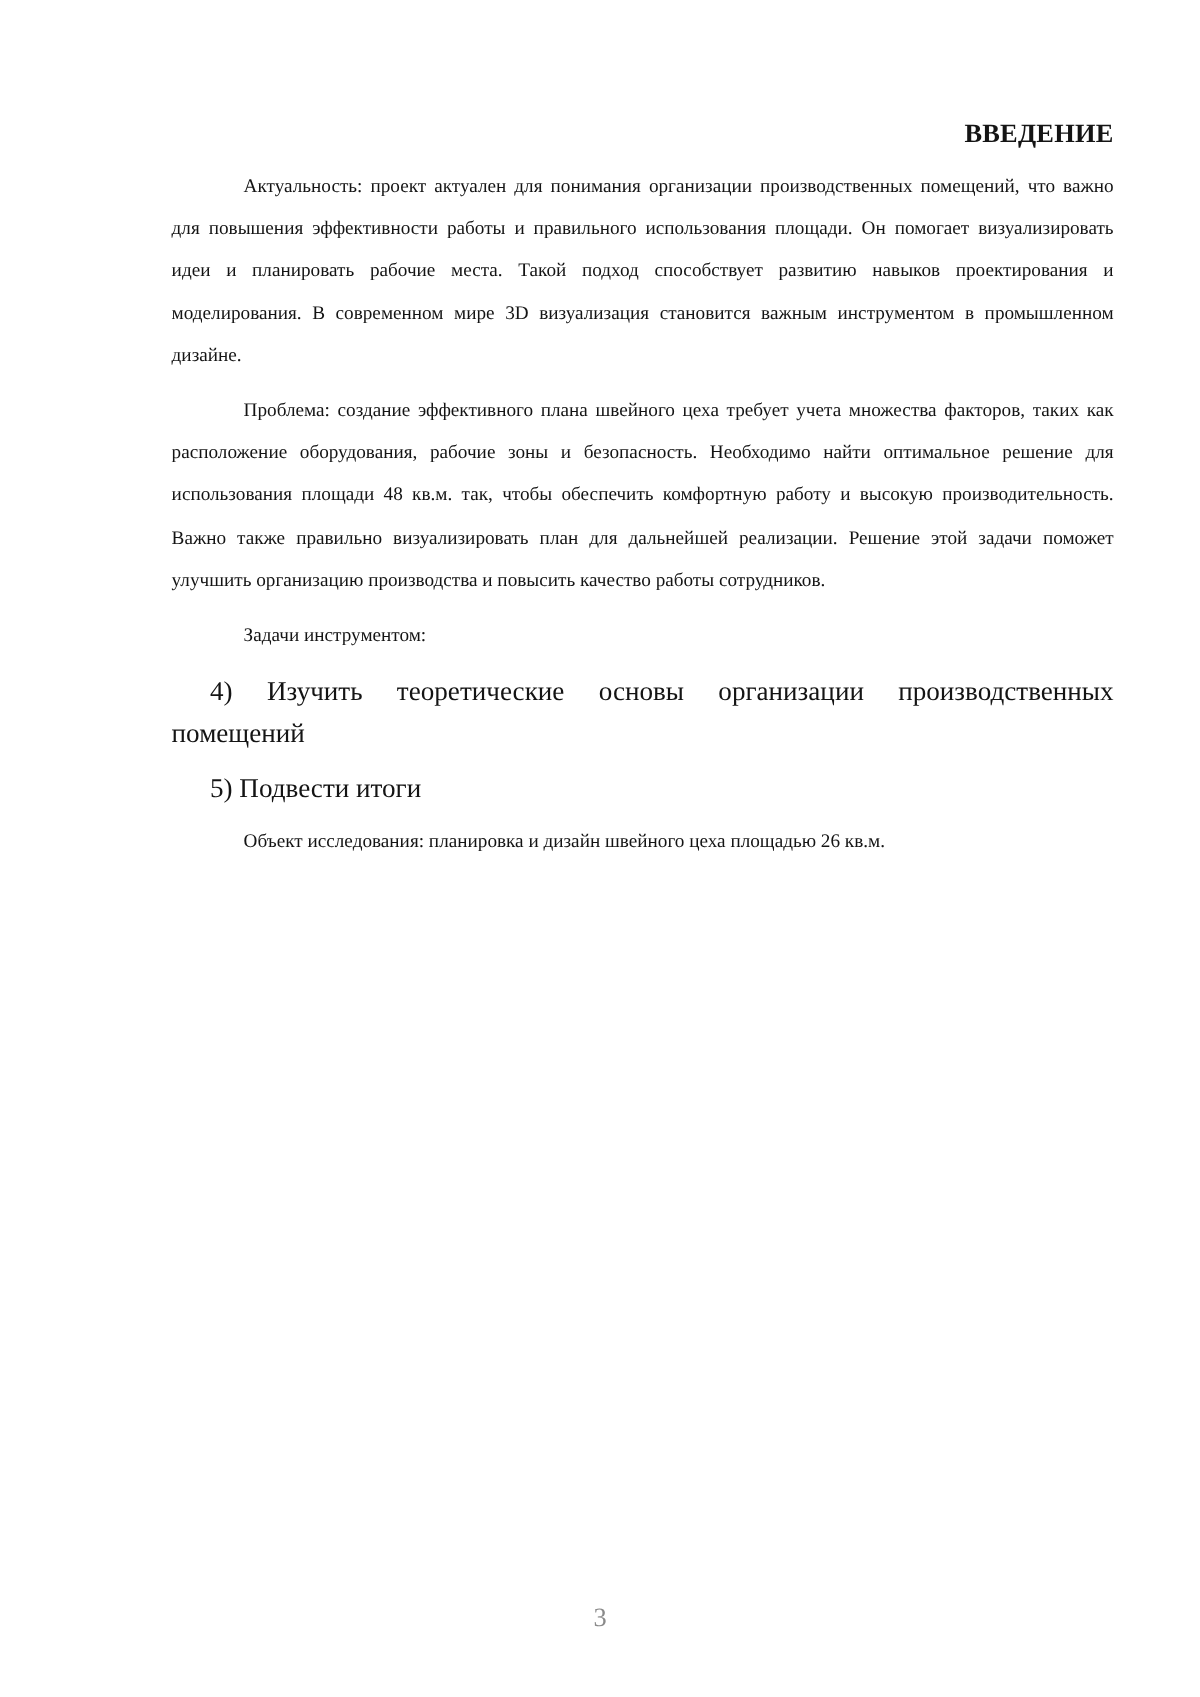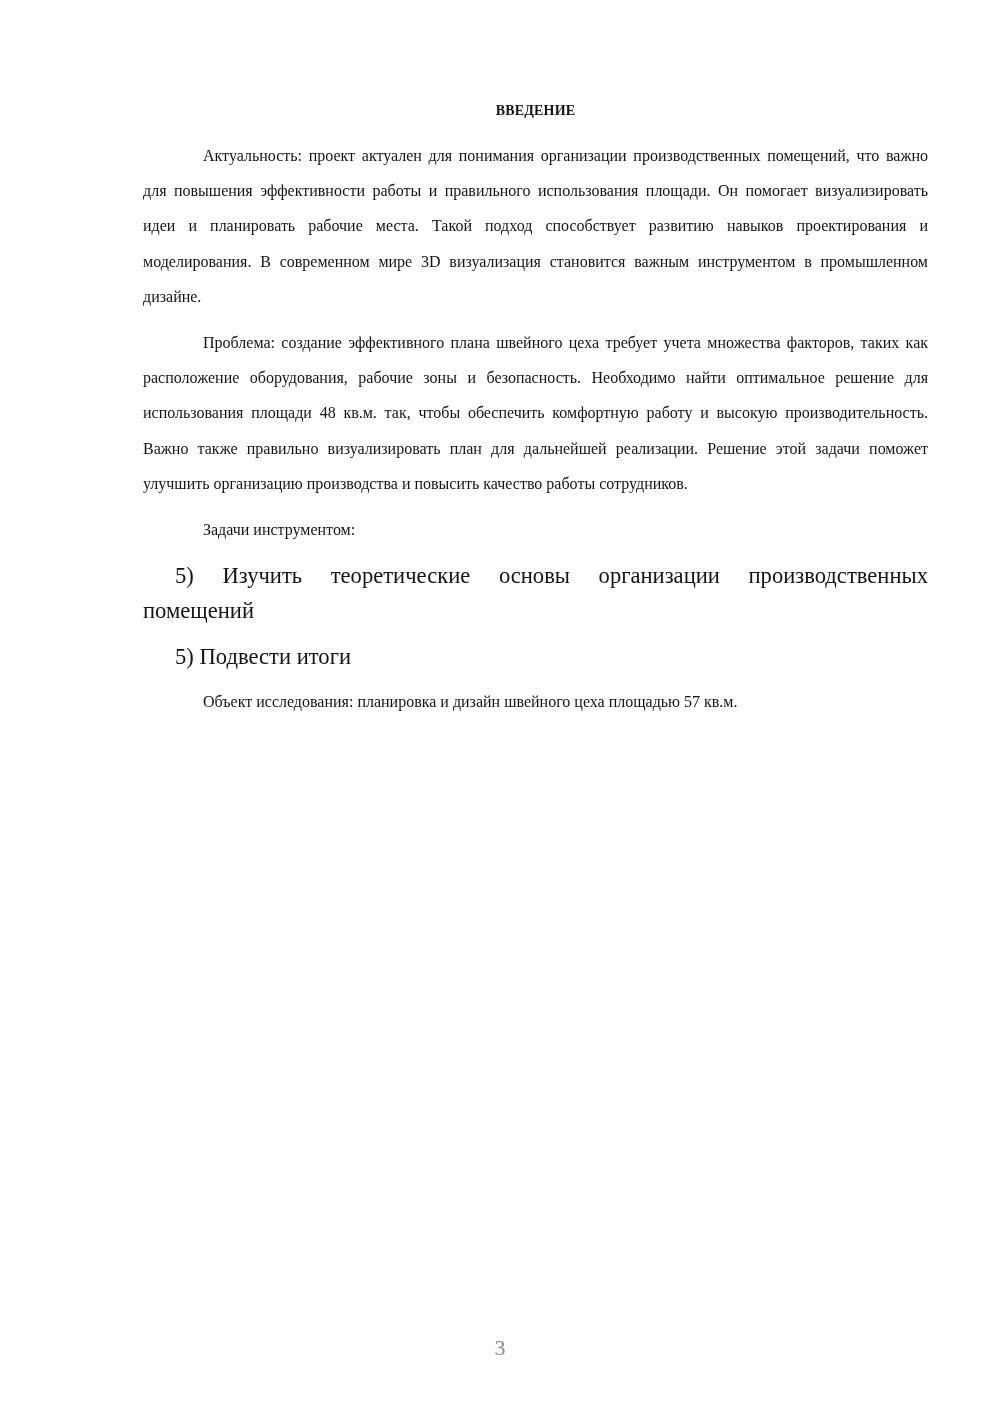--- a/index.html
+++ b/index.html
@@ -15,23 +15,23 @@
       font-family: "Liberation Serif", "DejaVu Serif", serif;
       color: #141414;
     }
     .page {
       position: absolute;
       left: 143px;
       top: 96px;
       width: 785px;
     }
     .heading {
-      text-align: center;
+      text-align: right;
       font-weight: bold;
-      font-size: 14px;
+      font-size: 22px;
       line-height: 30px;
       margin: 0 0 12px 0;
       letter-spacing: 0.2px;
     }
     .para {
       font-size: 16px;
       line-height: 35.2px;
       text-align: justify;
       text-indent: 60px;
       margin: 0 0 11px 0;
@@ -66,21 +66,21 @@
   <h1 class="heading">ВВЕДЕНИЕ</h1>
 
   <p class="para">Актуальность: проект актуален для понимания организации производственных помещений, что важно для повышения эффективности работы и правильного использования площади. Он помогает визуализировать идеи и планировать рабочие места. Такой подход способствует развитию навыков проектирования и моделирования. В современном мире 3D визуализация становится важным инструментом в промышленном дизайне.</p>
 
   <p class="para">Проблема: создание эффективного плана швейного цеха требует учета множества факторов, таких как расположение оборудования, рабочие зоны и безопасность. Необходимо найти оптимальное решение для использования площади 48 кв.м. так, чтобы обеспечить комфортную работу и высокую производительность. Важно также правильно визуализировать план для дальнейшей реализации. Решение этой задачи поможет улучшить организацию производства и повысить качество работы сотрудников.</p>
 
 
   <p class="para">Задачи инструментом:</p>
 
   <ul class="task-list">
-    <li class="task">5) Изучить теоретические основы организации производственных помещений</li>
+    <li class="task">4) Изучить теоретические основы организации производственных помещений</li>
     <li class="task">5) Подвести итоги</li>
   </ul>
 
-  <p class="para">Объект исследования: планировка и дизайн швейного цеха площадью 57 кв.м.</p>
+  <p class="para">Объект исследования: планировка и дизайн швейного цеха площадью 26 кв.м.</p>
 
 </div>
 
 <div class="page-number">3</div>
 
 </body></html>

